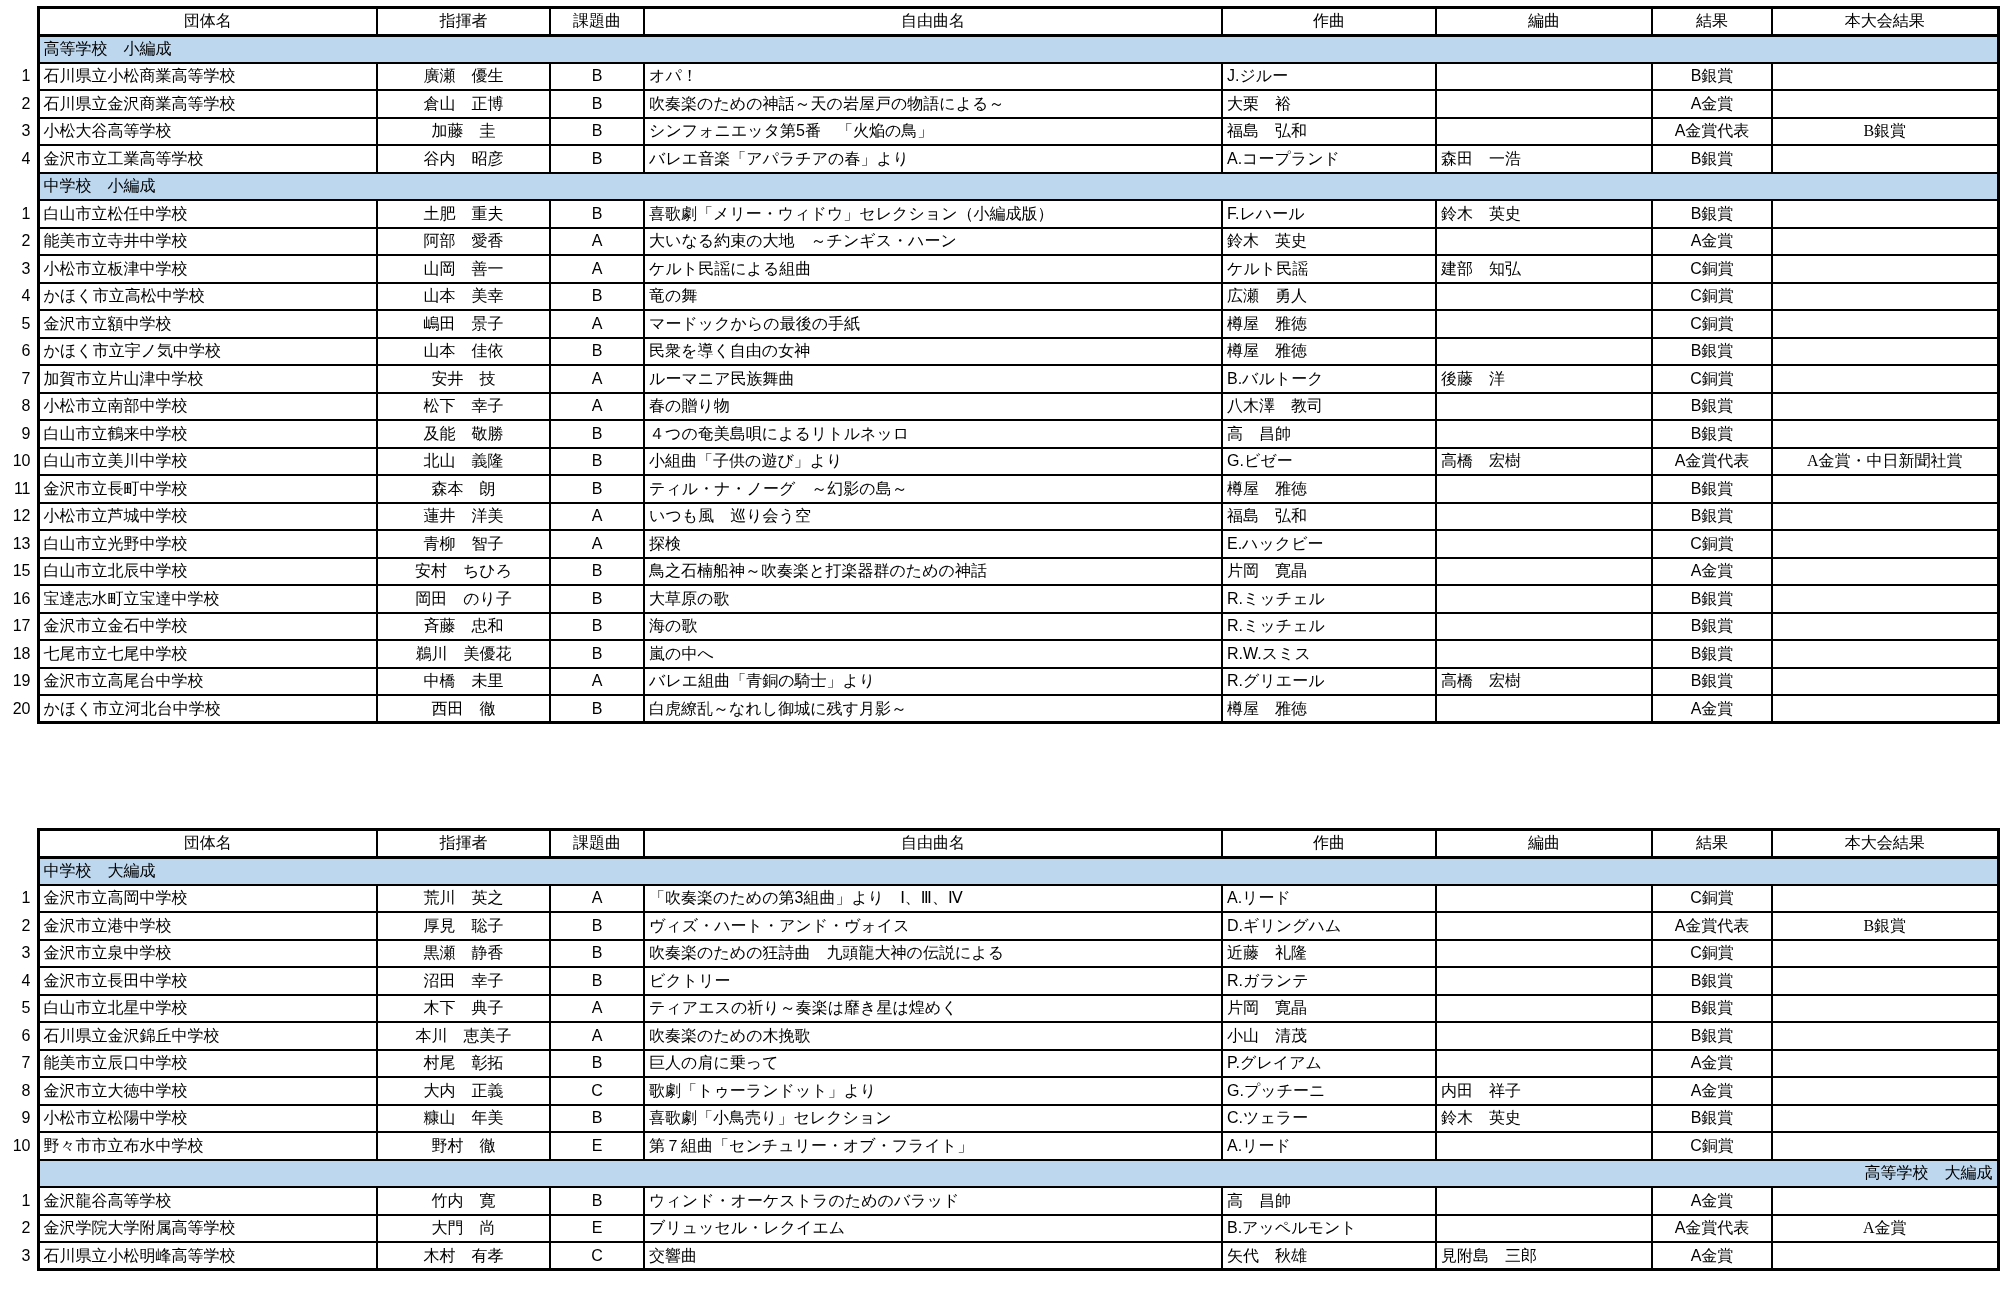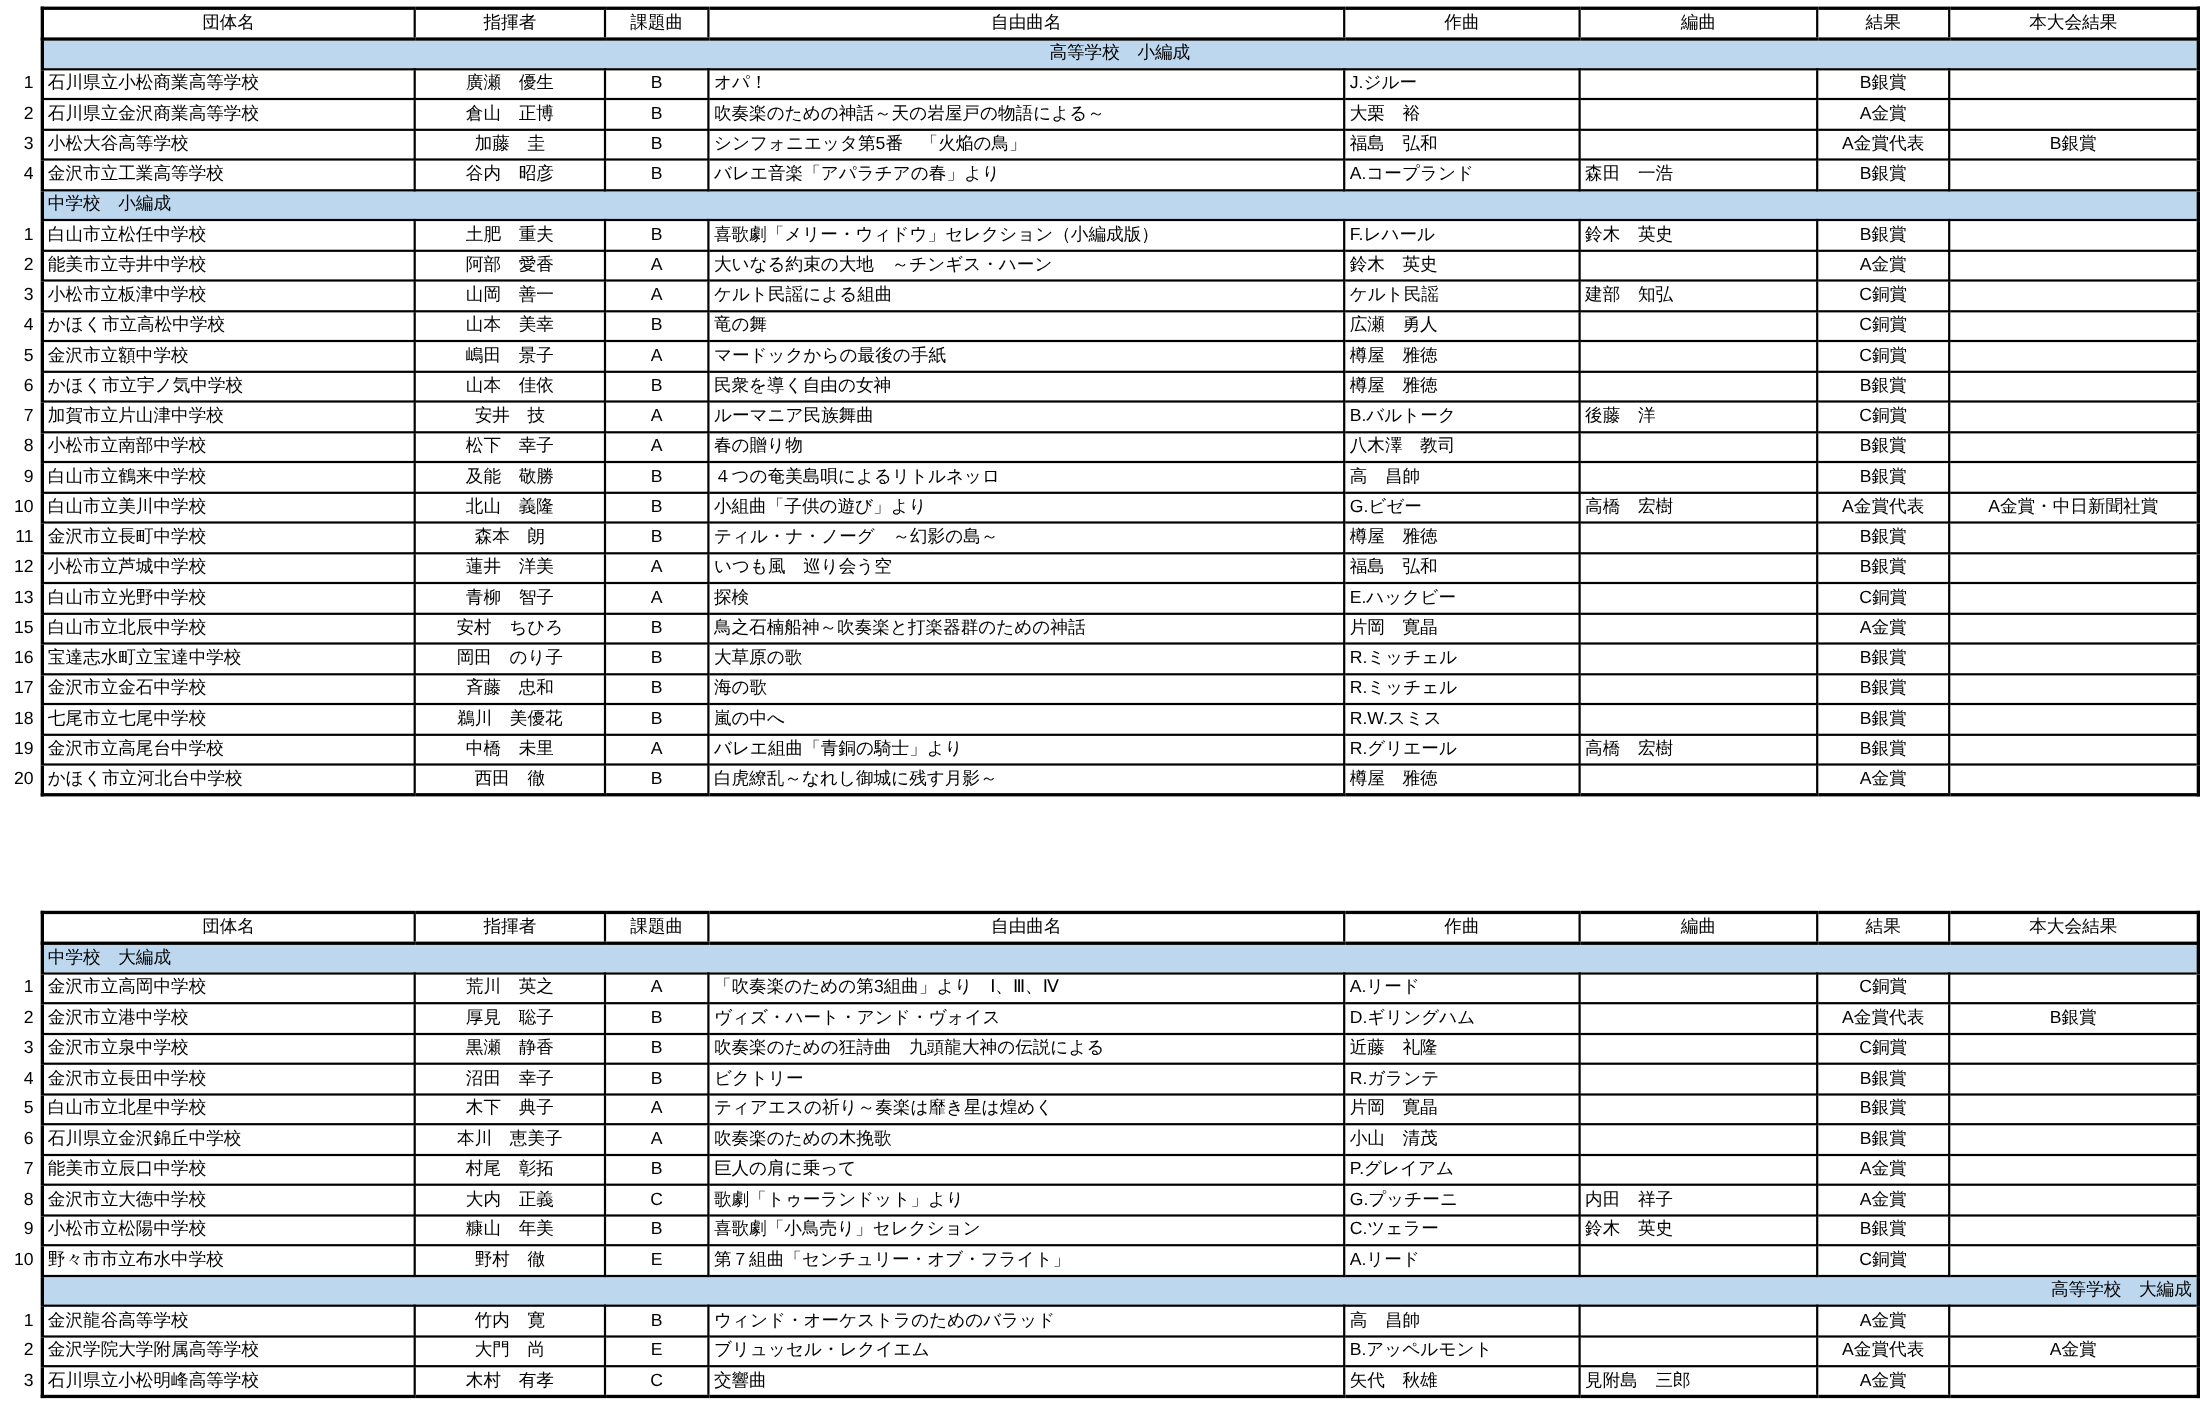--- a/index.html
+++ b/index.html
@@ -56,21 +56,21 @@
     background: #ffffff;
   }
 
   td.section {
     text-align: left;
     padding-left: 12px;
   }
 
   
   .edge-l { border-left: 3px solid #000 !important; }
-  .edge-r { border-right: 3px solid #000 !important; }
+  .edge-r { border-right: 3px solid #000 !important; font-family: Liberation Serif, serif; }
   tr.lastrow td.cell, tr.lastrow td.section { border-bottom: 3px solid #000 !important; }
 
   .al { text-align: left; }
   .ac { text-align: center; }
 </style>
 </head>
 <body>
 
 <div class="sheet">
   <table class="results" id="table1">
@@ -94,21 +94,21 @@
           <th class="hdr">自由曲名</th>
           <th class="hdr">作曲</th>
           <th class="hdr">編曲</th>
           <th class="hdr">結果</th>
           <th class="hdr edge-r">本大会結果</th>
         </tr>
       </thead>
       <tbody>
         <tr>
           <td class="rownum"></td>
-          <td class="section edge-l edge-r" colspan="8" style="background: rgb(189, 215, 238); text-align: center;">高等学校　小編成</td>
+          <td class="section edge-l edge-r" colspan="8" style="background: rgb(189, 215, 238);">高等学校　小編成</td>
         </tr>
         <tr>
           <td class="rownum">1</td>
           <td class="cell al edge-l">石川県立小松商業高等学校</td>
           <td class="cell ac">廣瀬　優生</td>
           <td class="cell ac">B</td>
           <td class="cell al">オパ！</td>
           <td class="cell al">J.ジルー</td>
           <td class="cell al"></td>
           <td class="cell ac">B銀賞</td>

